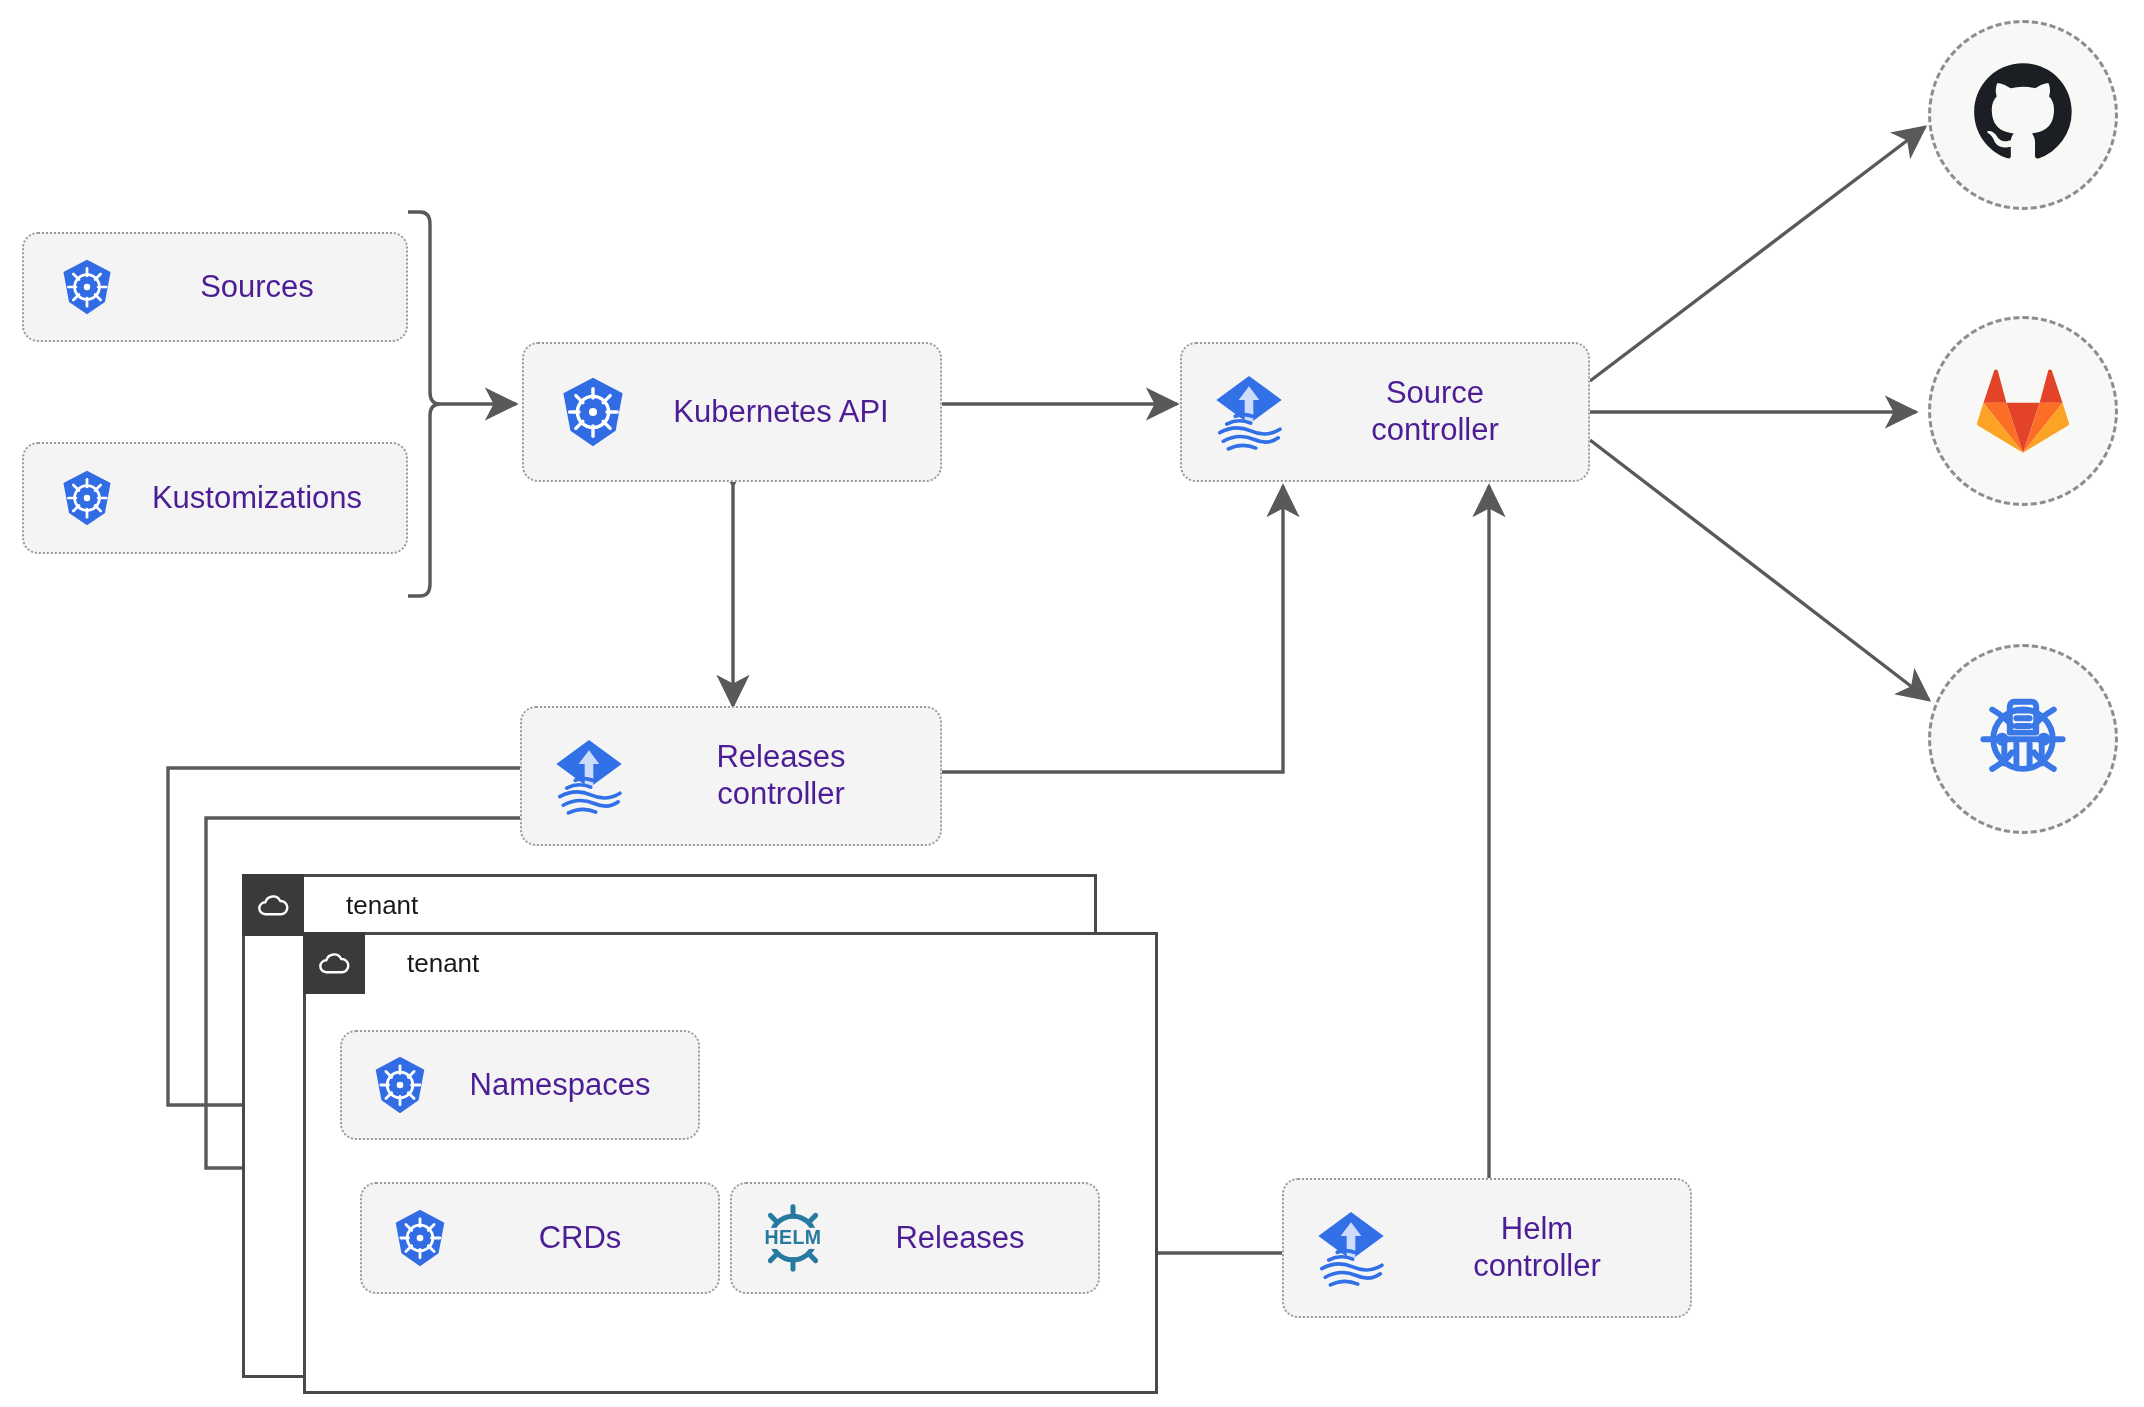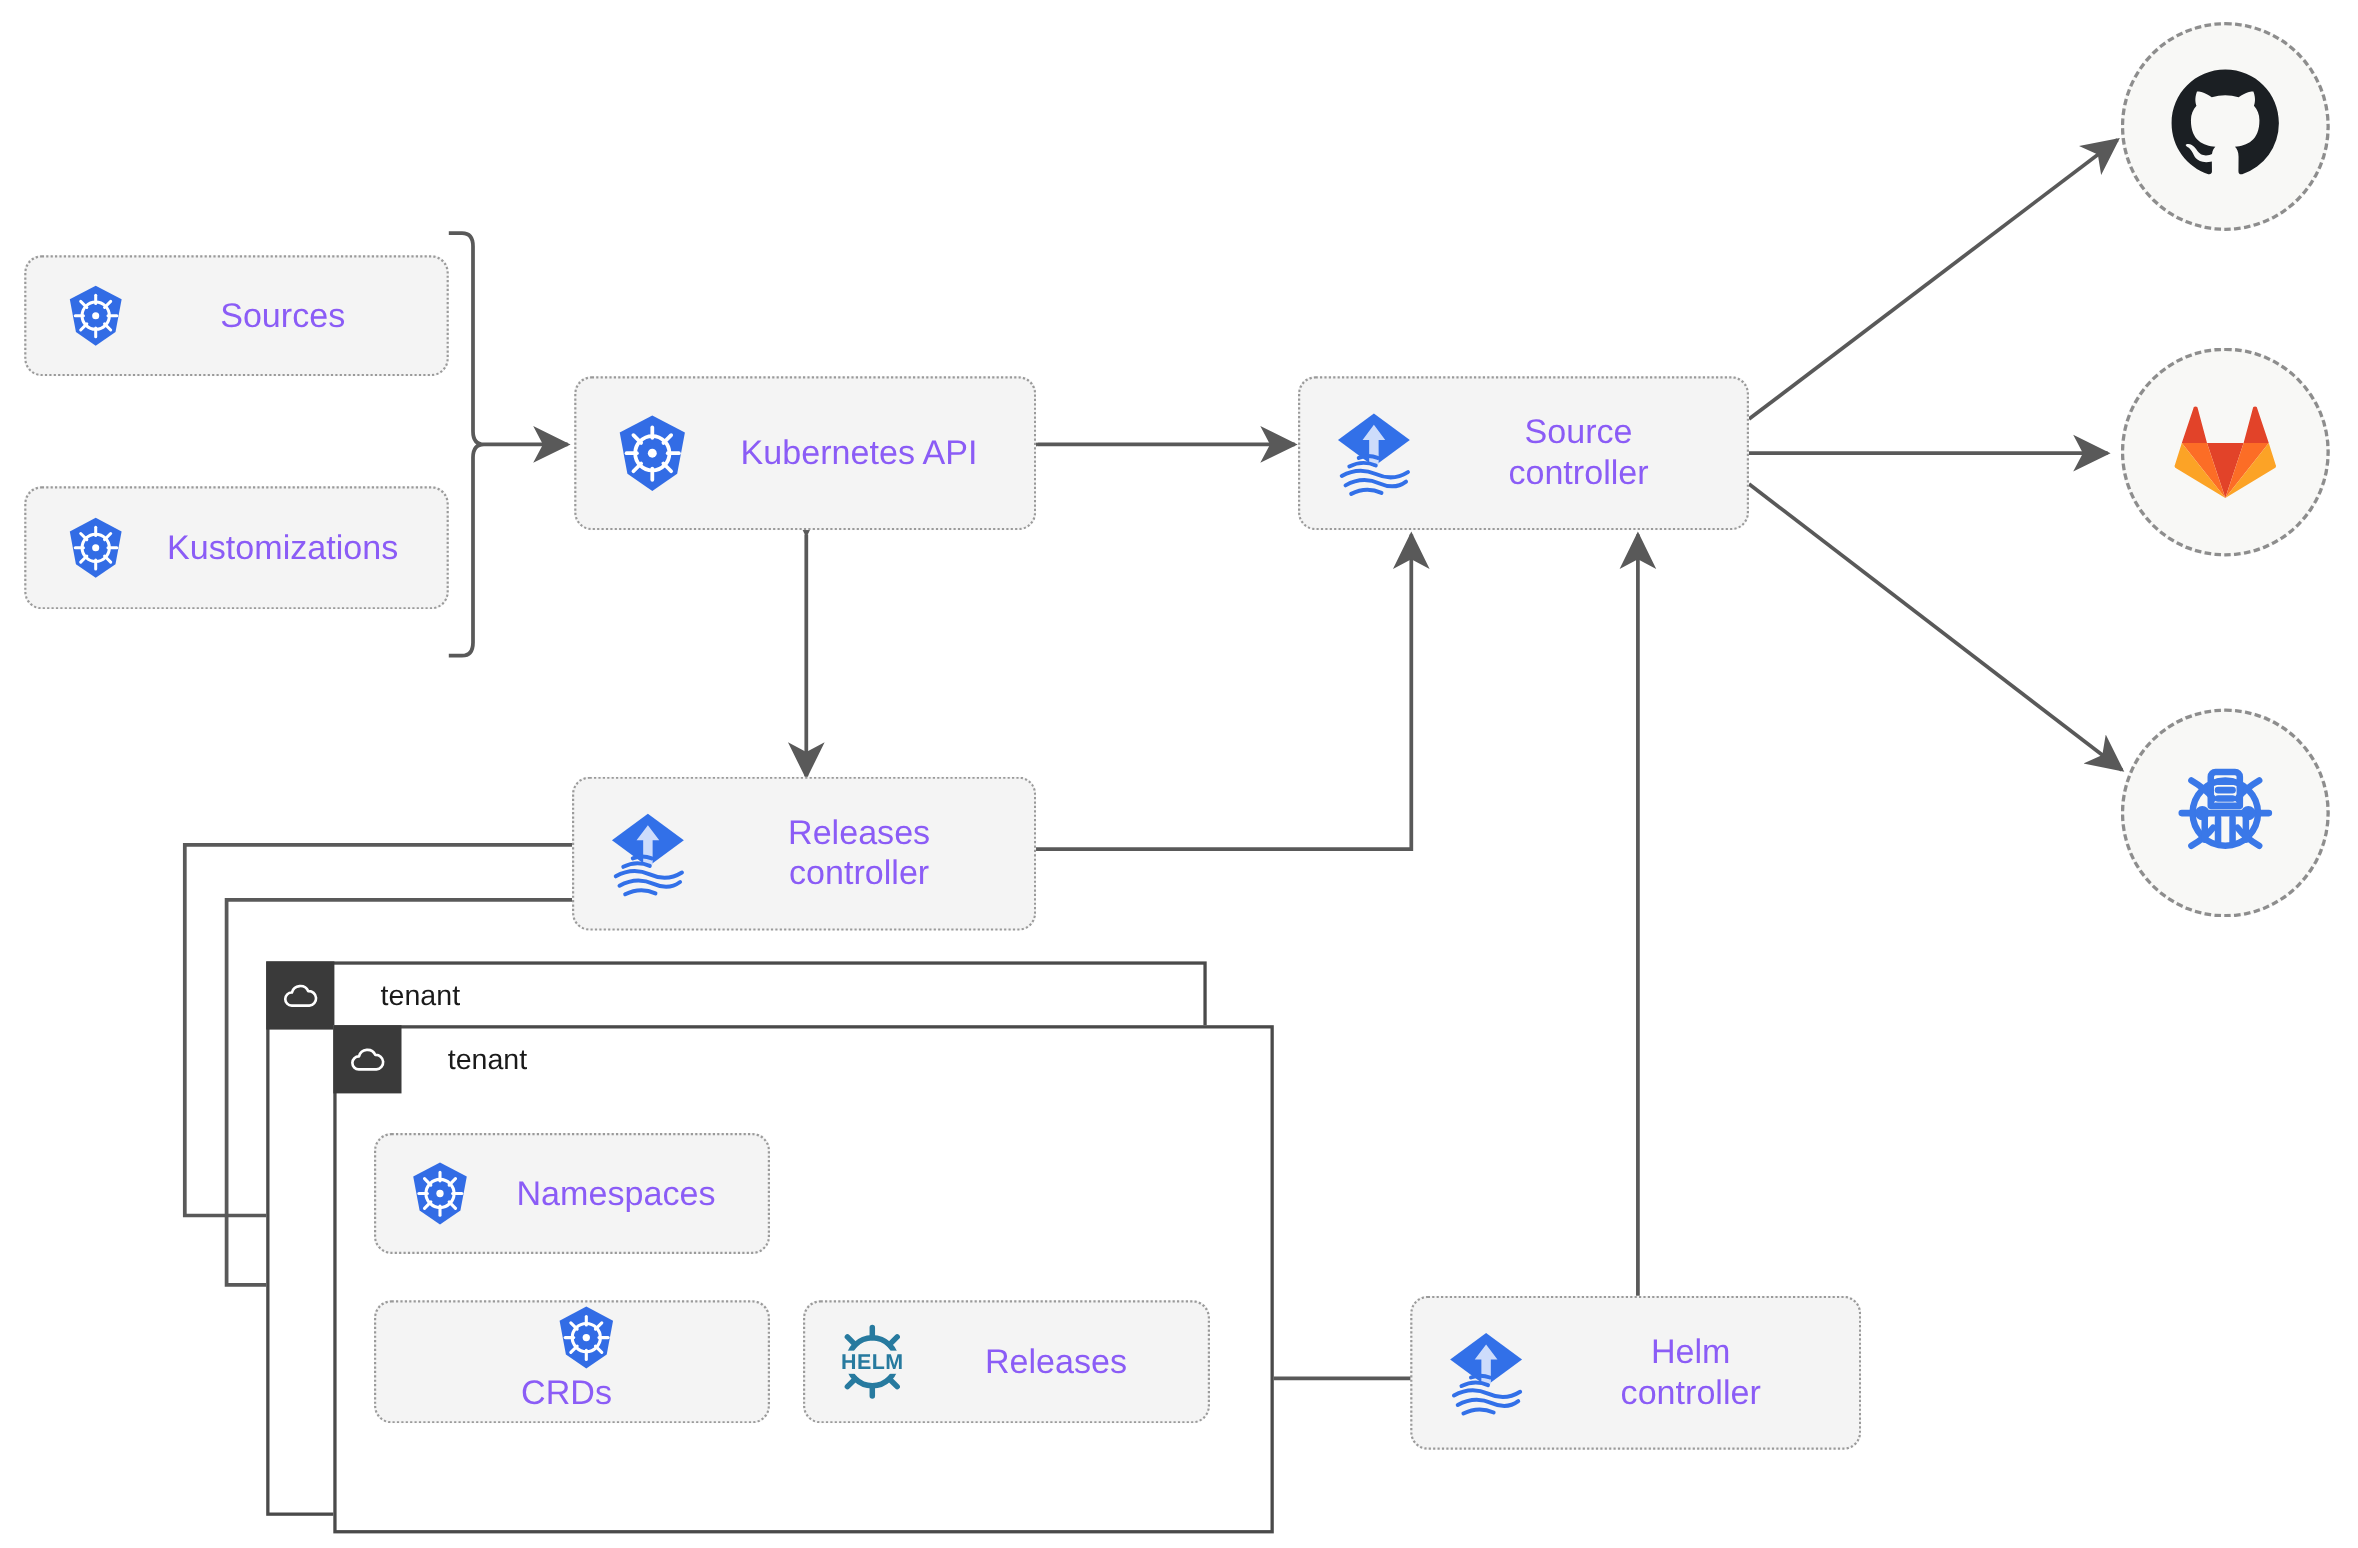--- a/index.html
+++ b/index.html
@@ -11,21 +11,21 @@
     position:absolute;
     background:#f4f4f4;
     border:2.5px dotted #9a9a9a;
     border-radius:16px;
     box-sizing:border-box;
     display:flex;
     align-items:center;
     justify-content:flex-start;
   }
   .node .label{
-    color:#8b5cf6;
+    color:#4c1d95;
     font-size:31px;
     line-height:1.18;
     white-space:pre-line;
     text-align:center;
     flex:1;
     padding-right:10px;
   }
   .node .ico{
     flex:0 0 auto;
     display:flex;align-items:center;justify-content:center;
@@ -268,21 +268,21 @@
           <line x1="72" y1="29" x2="63" y2="38"></line>
             <line x1="37" y1="62" x2="28" y2="71"></line>
         </g>
         <circle cx="50" cy="50" r="5.2" fill="#fff"></circle>
       </svg>
     </span>
     <span class="label">Namespaces</span>
   </div>
 
 
-  <div class="node" style="left:340px;top:1182px;width:360px;height:112px;flex-direction:column;">
+  <div class="node" style="left:360px;top:1182px;width:360px;height:112px;">
     <span class="ico" style="margin-left:26px;">
       <svg width="64" height="64" viewBox="0 0 100 100">
         <polygon points="50,6 88,26 79,74 50,94 21,74 12,26" fill="#326ce5"></polygon>
         <g fill="none" stroke="#fff" stroke-width="4.4" stroke-linecap="round">
           <circle cx="50" cy="50" r="20"></circle>
           <line x1="50" y1="20" x2="50" y2="32"></line>
             <line x1="50" y1="68" x2="50" y2="81"></line>
           <line x1="20" y1="50" x2="32" y2="50"></line>
             <line x1="68" y1="50" x2="81" y2="50"></line>
           <line x1="28" y1="29" x2="37" y2="38"></line>

